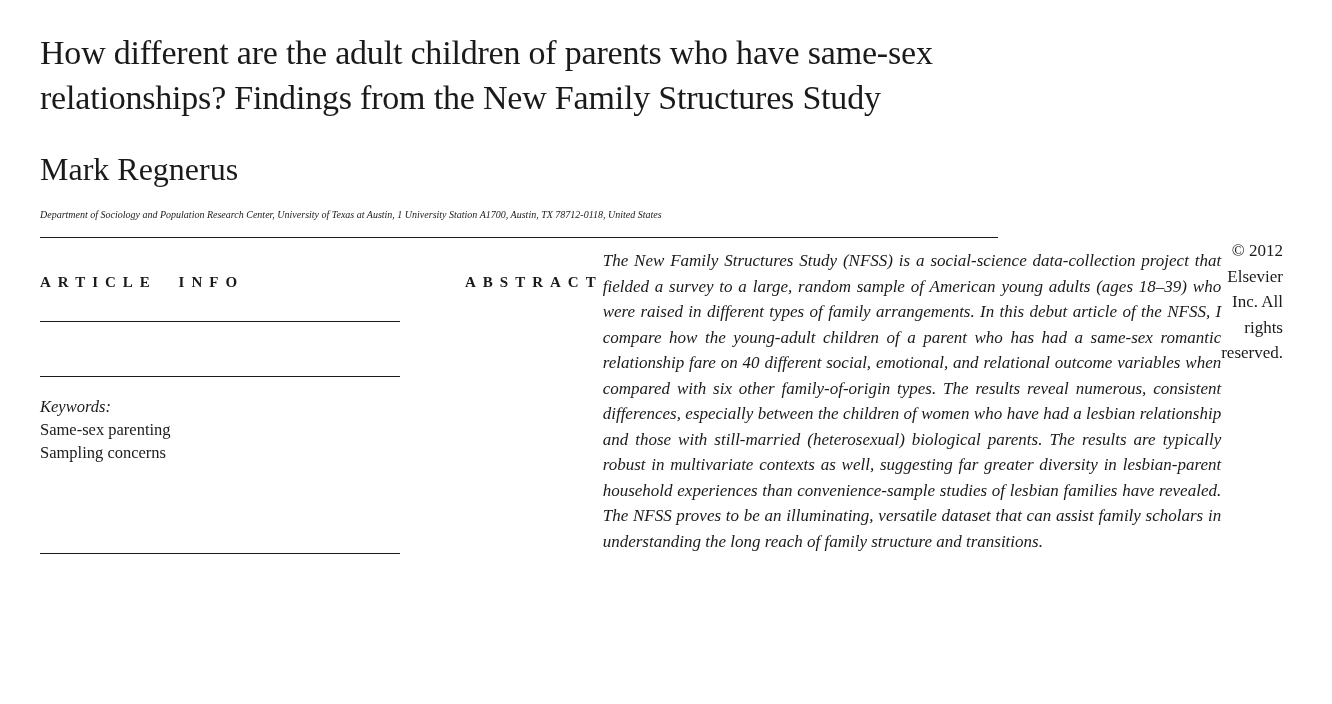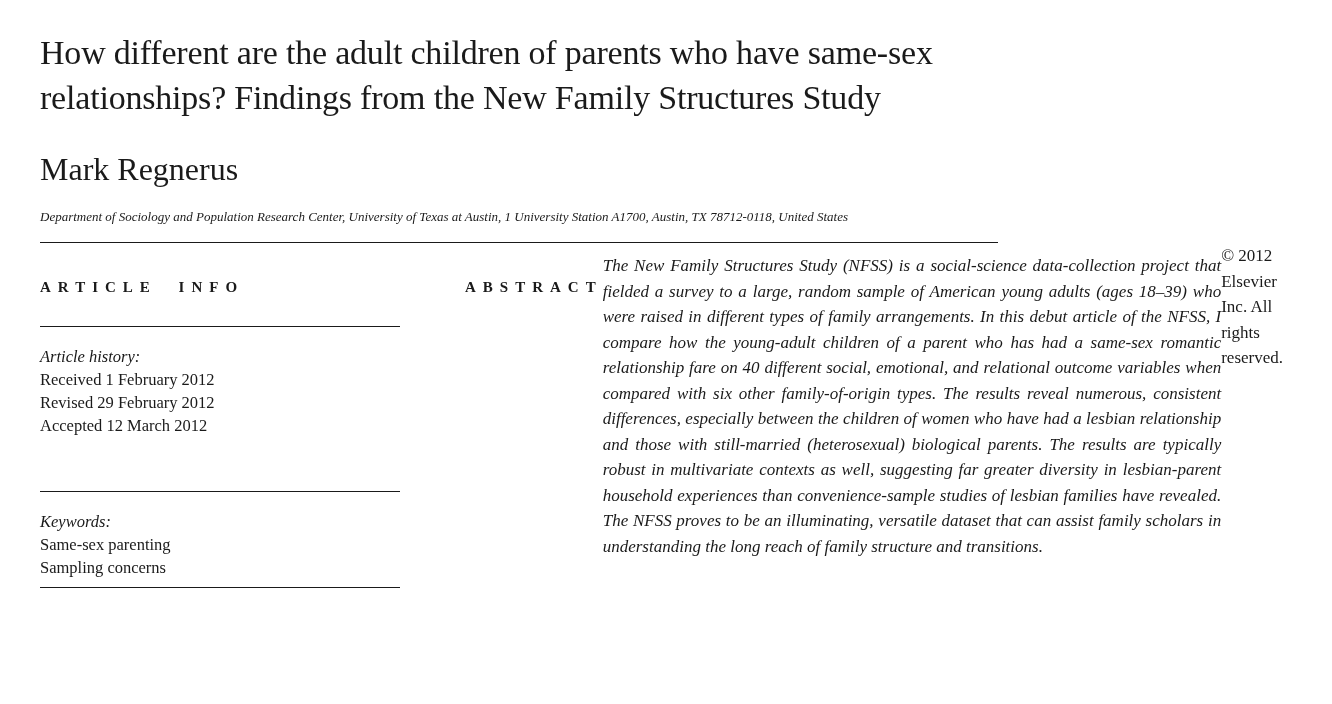--- a/index.html
+++ b/index.html
@@ -23,21 +23,21 @@
     max-width: 1180px;
   }
   .author {
     margin-top: 31px;
     font-size: 32px;
     font-weight: normal;
   }
   .affiliation {
     margin-top: 21px;
     font-style: italic;
-    font-size: 13px;
+    font-size: 10px;
   }
   .rule {
     border: none;
     height: 0;
     border-top: 1.5px solid #1a1a1a;
   }
   .main-rule { margin-top: 17px; }
   .columns {
     display: flex;
     align-items: stretch;
@@ -75,21 +75,21 @@
   .abstract-body {
     margin-top: 10px;
     font-size: 17px;
     line-height: 25.5px;
     text-align: justify;
     font-style: italic;
   }
   .copyright {
     font-size: 17px;
     line-height: 25.5px;
-    text-align: left;
+    text-align: right;
   }
   .bottom-rule-left { margin-top: auto; }
   .bottom-rule-right { margin-top: 16px; }
 </style>
 </head>
 <body>
 
 <div class="page">
 
   <h1 class="title">How different are the adult children of parents who have same-sex relationships? Findings from the New Family Structures Study</h1>
@@ -99,26 +99,20 @@
   <div class="affiliation">Department of Sociology and Population Research Center, University of Texas at Austin, 1 University Station A1700, Austin, TX 78712-0118, United States</div>
 
   <hr class="rule main-rule">
 
   <div class="columns">
 
     <div class="col-left">
       <div class="col-heading">ARTICLE INFO</div>
       <hr class="rule sub-rule">
 
-      <div class="info-block">
-        <div class="block-label">Article history:</div>
-        <div>Received 1 February 2012</div>
-        <div>Revised 29 February 2012</div>
-        <div>Accepted 12 March 2012</div>
-      </div>
 
       <hr class="rule kw-rule">
 
       <div class="info-block">
         <div class="block-label">Keywords:</div>
         <div>Same-sex parenting</div>
         <div>Sampling concerns</div>
       </div>
 
       <hr class="rule bottom-rule-left">

